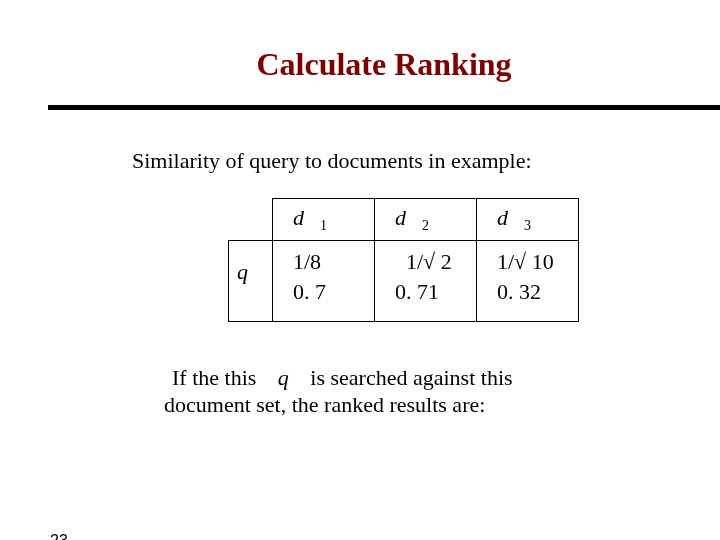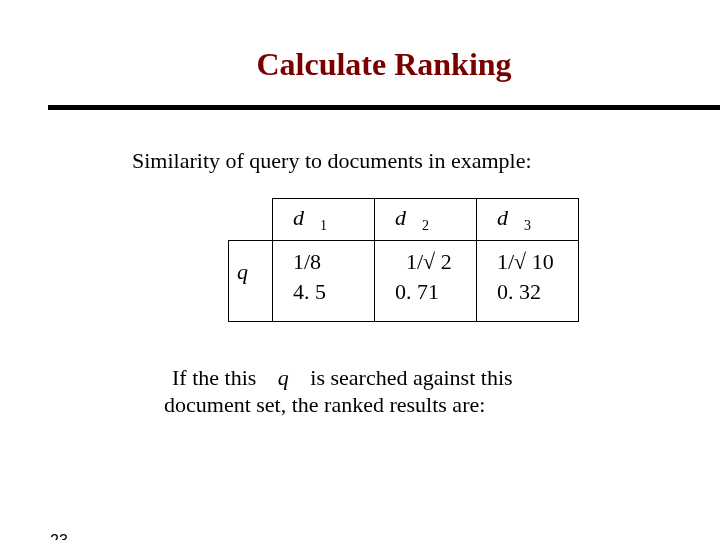--- a/index.html
+++ b/index.html
@@ -38,21 +38,21 @@
       <tbody>
           <tr>
         <td></td>
         <td class="hcell bTop bL"><span>d</span><span class="sub">1</span></td>
         <td class="hcell bTop bL"><span>d</span><span class="sub">2</span></td>
         <td class="hcell bTop bL bR"><span>d</span><span class="sub">3</span></td>
       </tr>
       <tr>
         <td class="rcell bTop bL bBot">q</td>
         <td class="vcell bTop bL bBot">
-          <span>1/8</span><br><span>4. 5</span>
+          <span>1/8</span><br><span>0. 7</span>
         </td>
         <td class="vcell bTop bL bBot">
           &nbsp;&nbsp;<span>1/√ 2</span><br><span>0. 71</span>
         </td>
         <td class="vcell bTop bL bR bBot">
           <span>1/√ 10</span><br><span>0. 32</span>
         </td>
       </tr>
     </tbody>
       </table>

